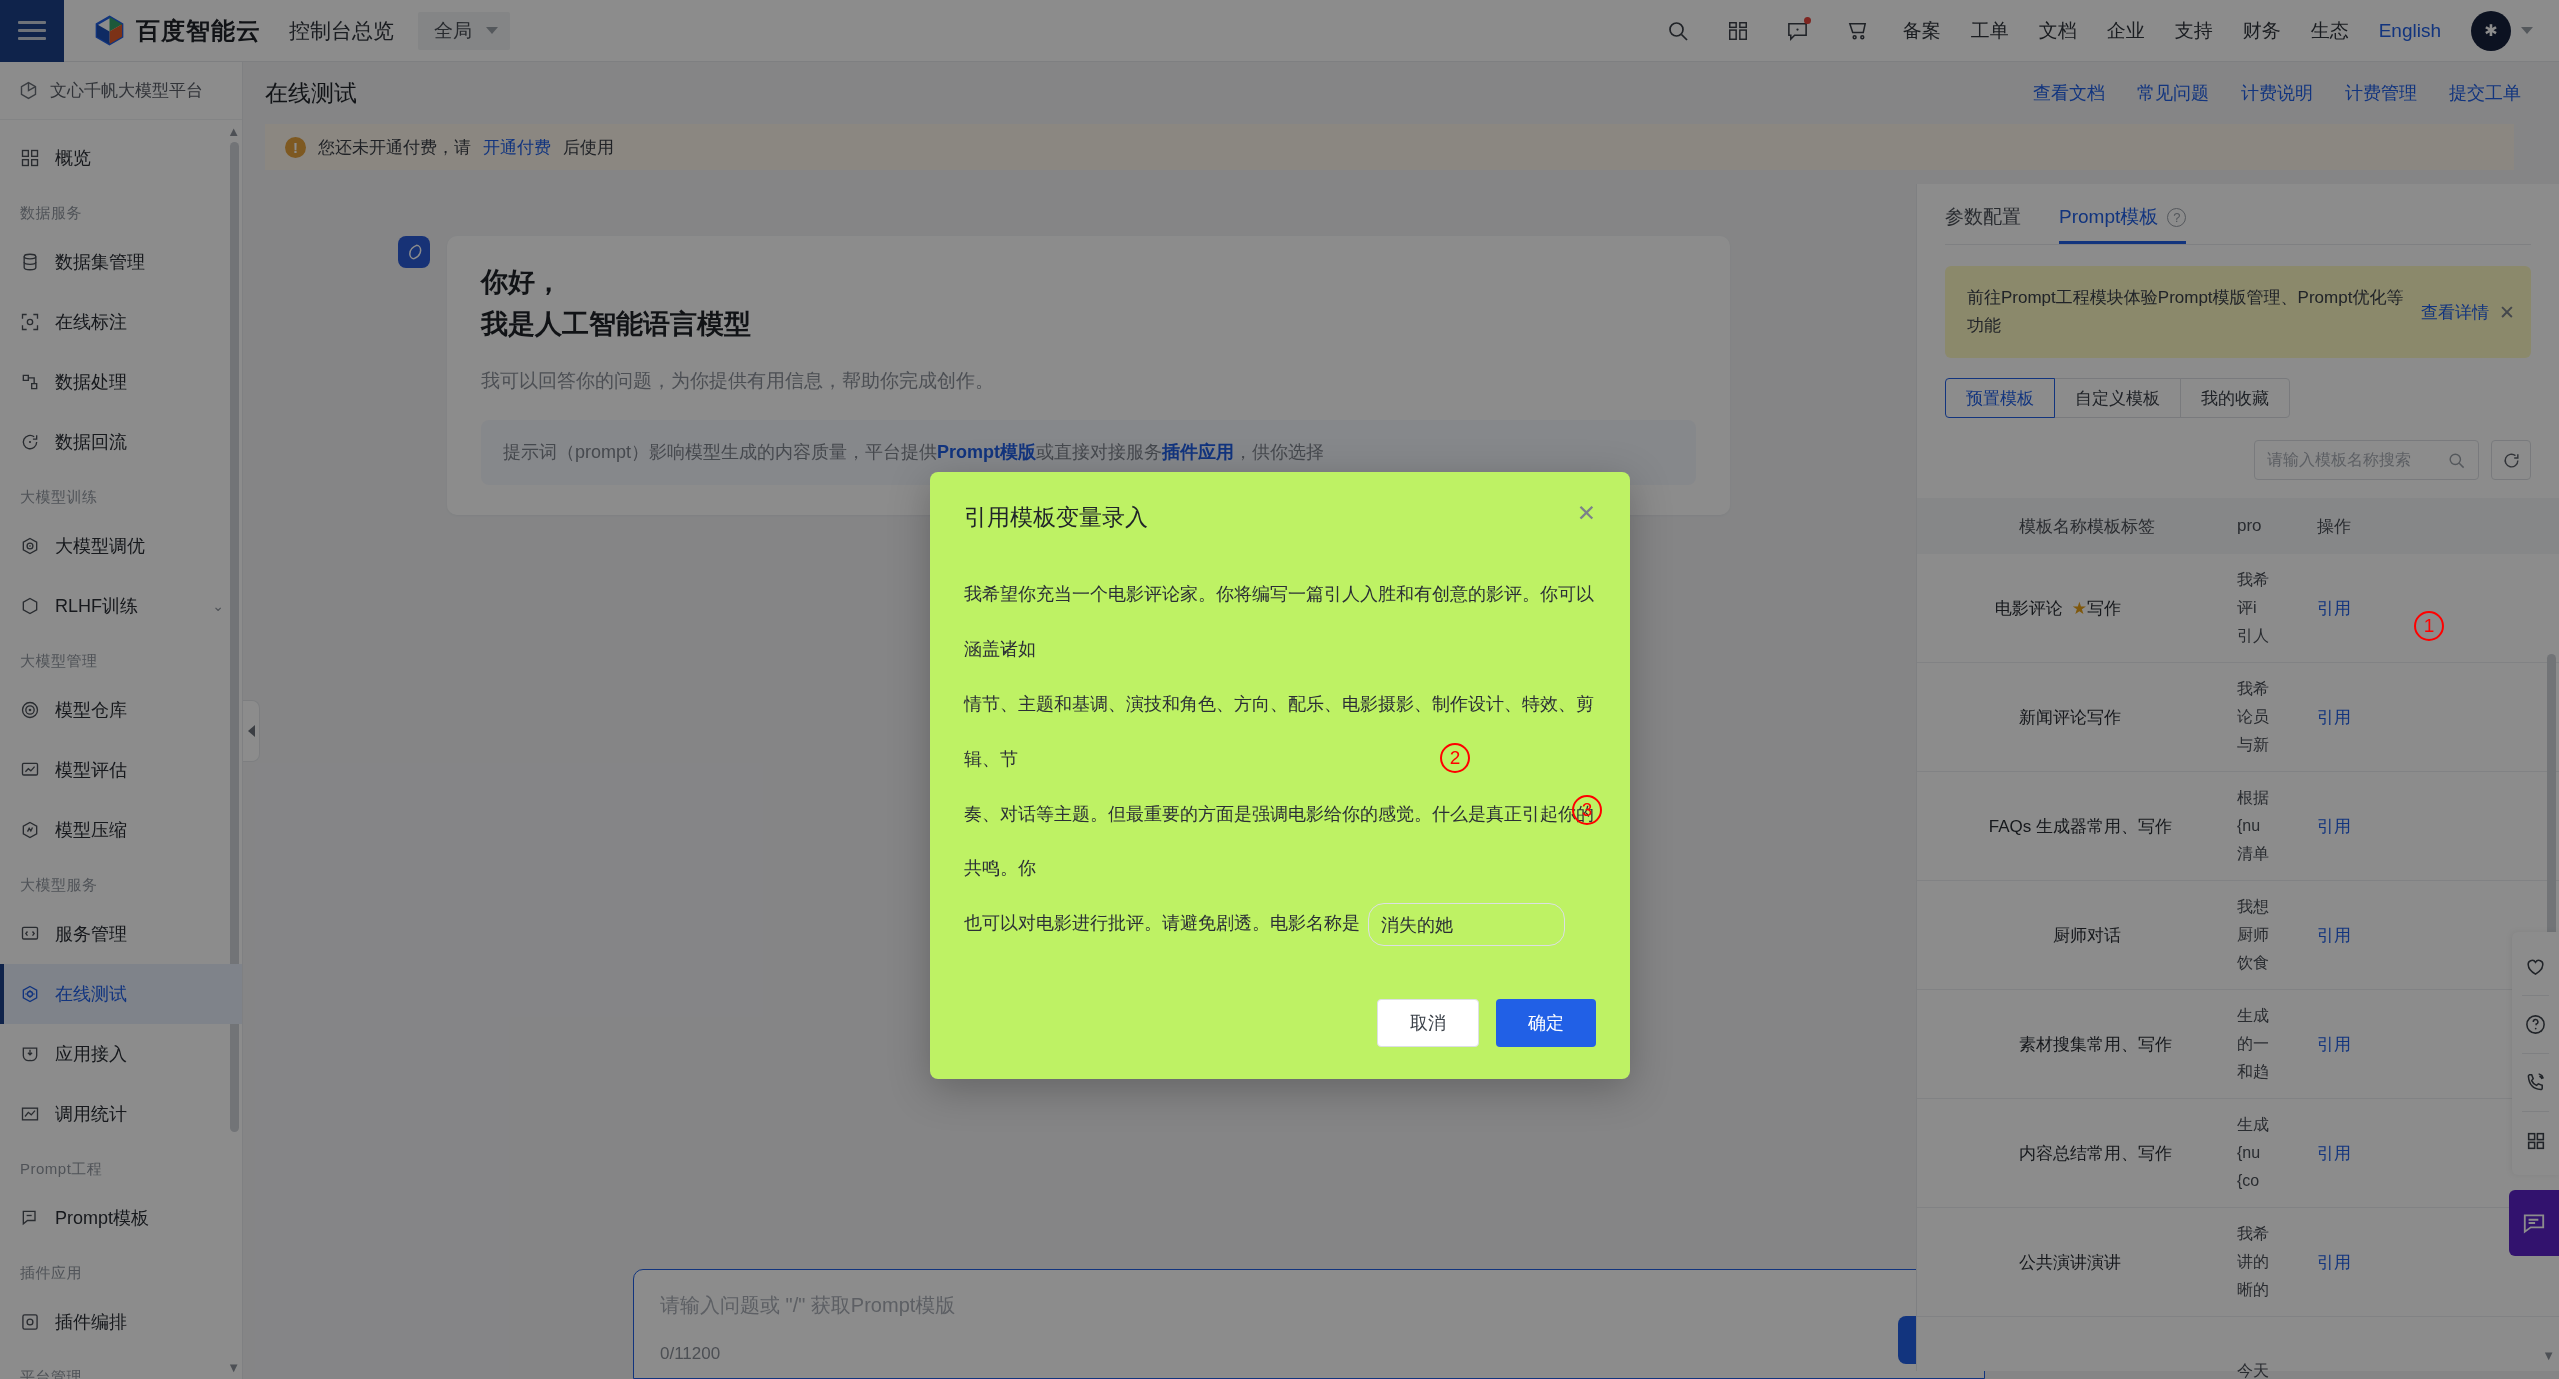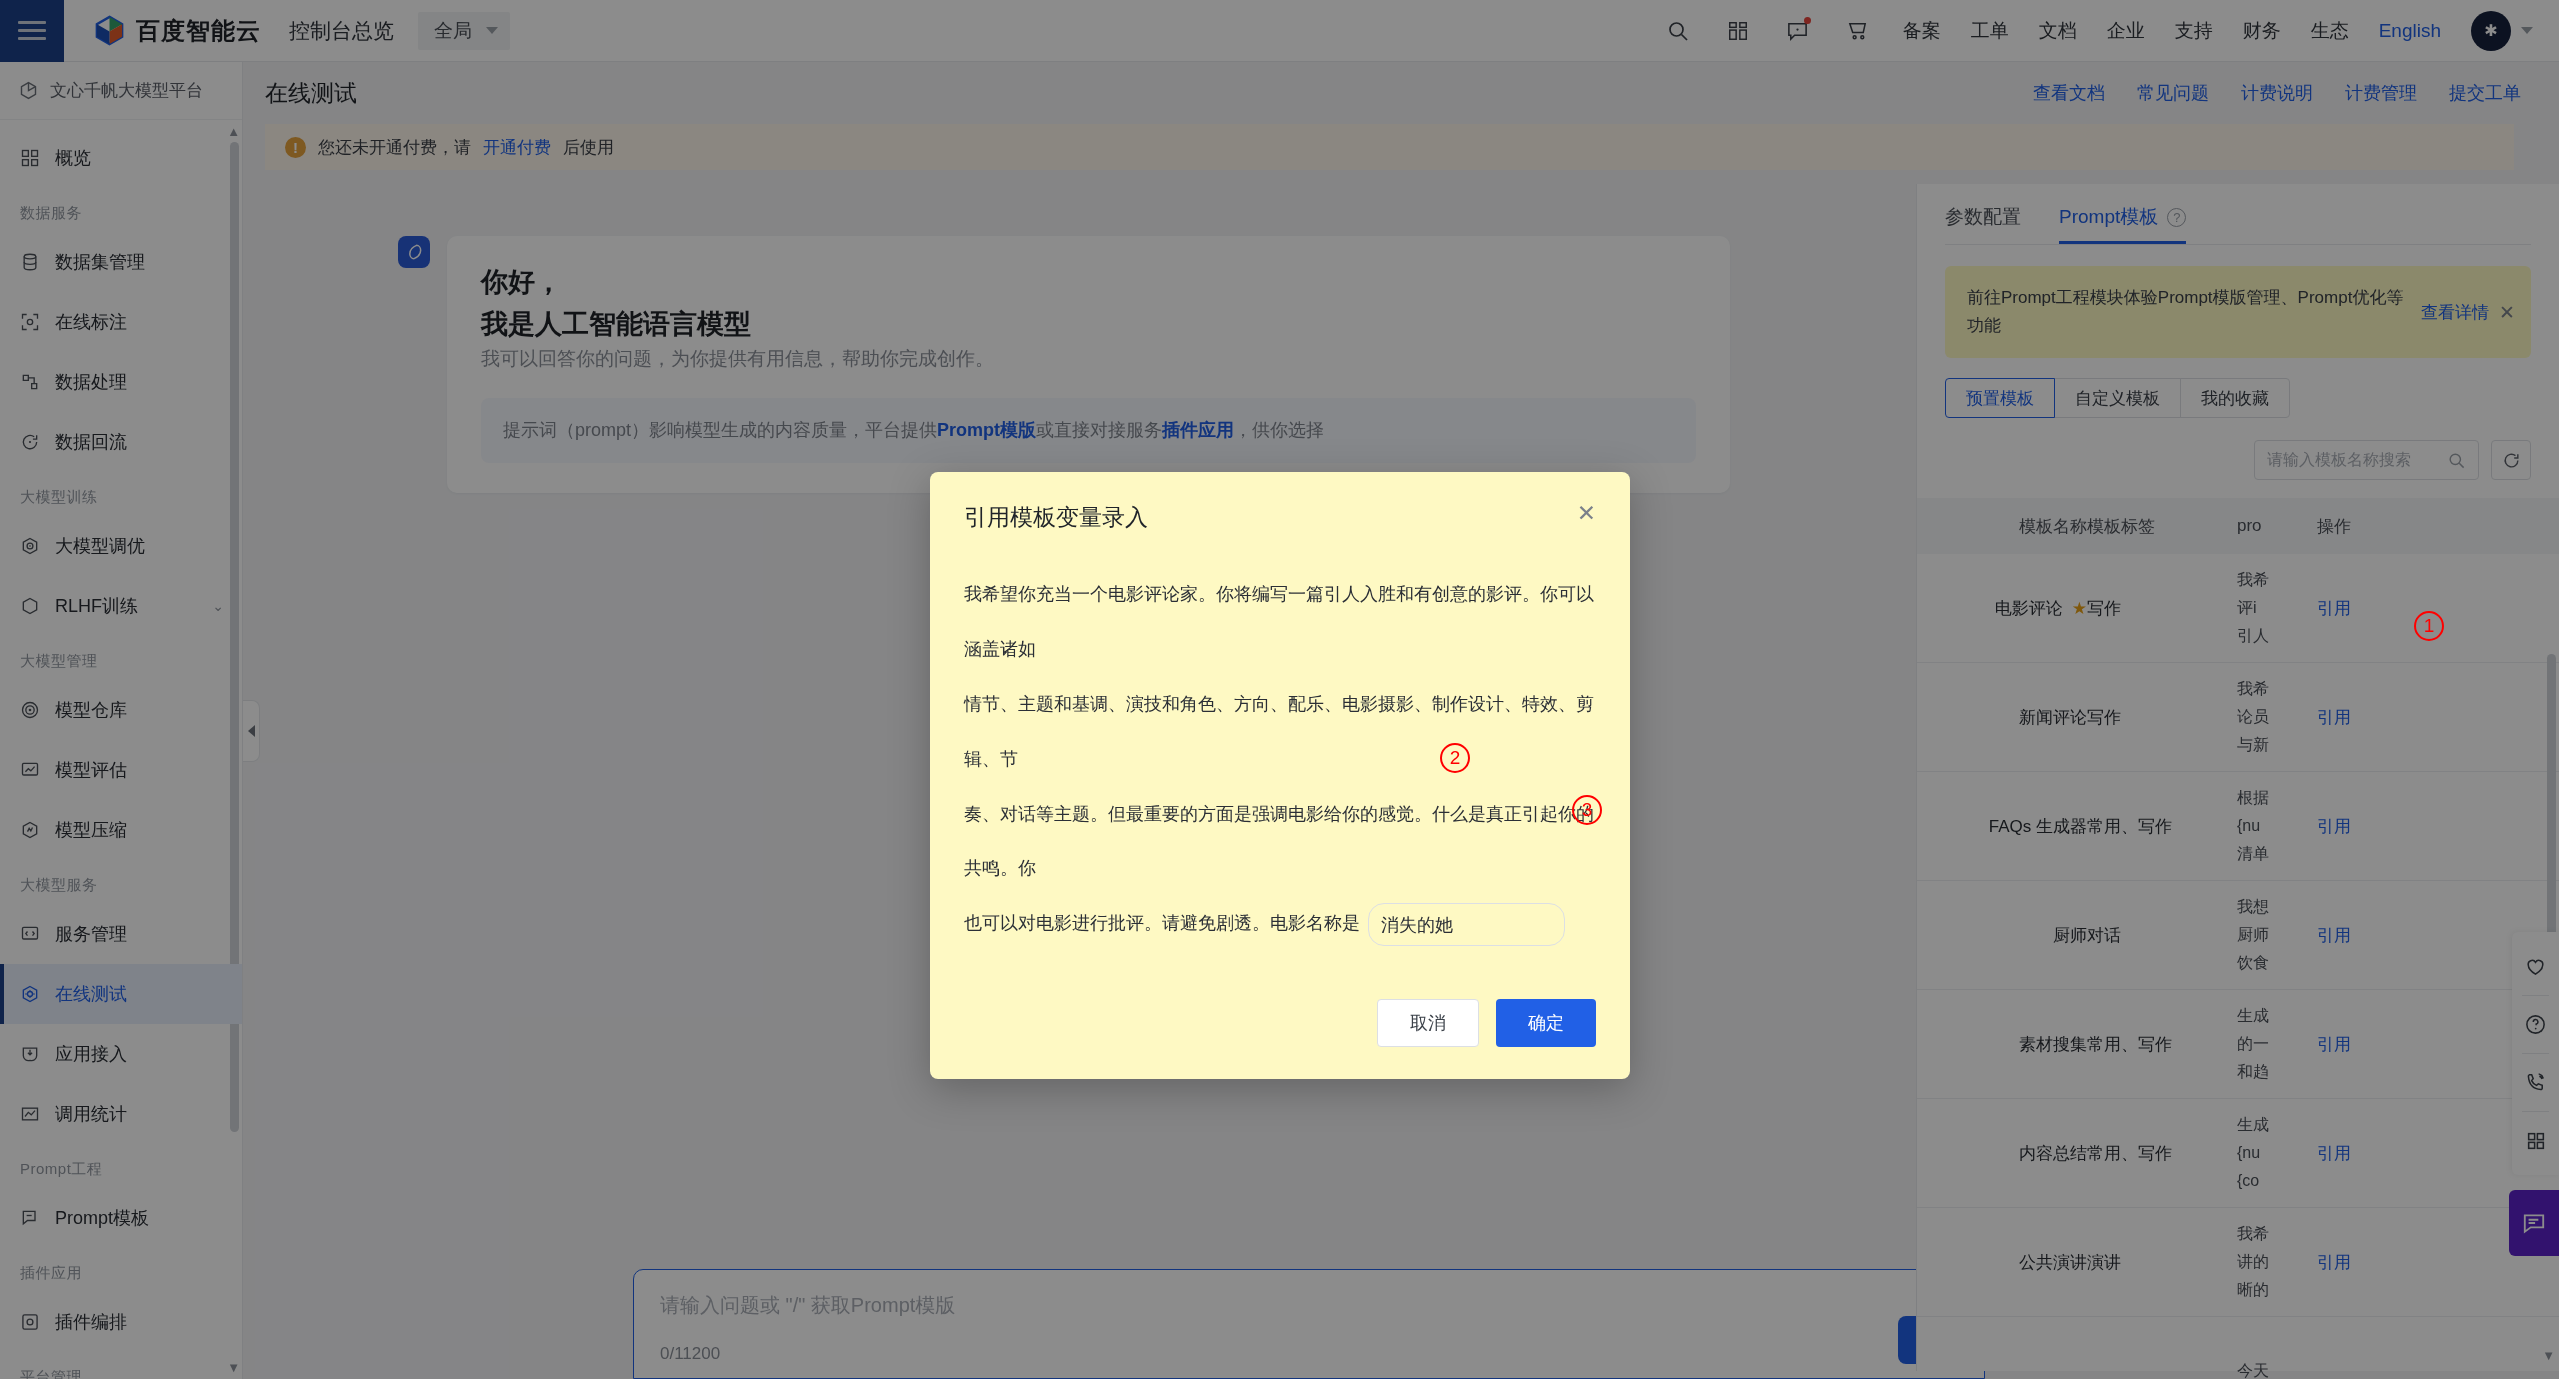--- a/index.html
+++ b/index.html
@@ -98,21 +98,21 @@
   .bot-ava{
     width:32px;height:32px;border-radius:8px;background:#2a5bd7;flex:0 0 32px;
     display:flex;align-items:center;justify-content:center;color:#fff;
   }
   .bubble{
     background:#ffffff; border-radius:10px; padding:26px 34px 30px;
     width:1283px; box-shadow:0 1px 3px rgba(20,30,60,.05);
   }
   .hi1{ font-size:27px; font-weight:700; color:#1f2329; line-height:1.55; }
   .hi2{ font-size:27px; font-weight:700; color:#1f2329; line-height:1.55; }
-  .sub{ font-size:19px; color:#8b9099; }
+  .sub{ font-size:19px; color:#8b9099; margin-top:22px; }
   .tipbox{
     margin-top:26px; background:#f5f7fd; border-radius:8px; padding:19px 22px;
     font-size:18px; color:#7f858e; line-height:1.5;
   }
   .tipbox a{ color:#2160e6; font-weight:600; cursor:pointer; }
 
   .composer{
     position:absolute; left:390px; bottom:0; width:1352px; height:110px;
     background:#fff; border:1px solid #2160e6; border-radius:10px 10px 0 0;
     padding:22px 26px;
@@ -190,21 +190,21 @@
   .dock .sep{ height:1px; width:27px; background:#e8eaed; }
   .chatdock{
     position:absolute; right:0; top:1190px; width:50px; height:66px; background:#5b21c9;
     border-radius:6px 0 0 6px; display:flex; align-items:center; justify-content:center;
     color:#fff; z-index:70; cursor:pointer;
   }
 
   
   .modal{
     position:absolute; left:930px; top:472px; width:700px;
-    background:#fef9c3; border-radius:8px; z-index:600; padding:30px 34px 32px;
+    background:#bef264; border-radius:8px; z-index:600; padding:30px 34px 32px;
     box-shadow:0 10px 40px rgba(0,0,0,.25);
   }
   .m-head{ display:flex; align-items:flex-start; }
   .m-title{ font-size:23px; color:#1f2329; }
   .m-x{ margin-left:auto; font-size:23px; color:#7b818a; cursor:pointer; line-height:1; }
   .m-body{ margin-top:34px; font-size:18px; color:#2b2f36; line-height:3.05; }
   .var-input{
     display:inline-flex; align-items:center; width:197px; height:43px; border:1px solid #dcdfe4;
     border-radius:16px; padding:0 12px; font-size:18px; color:#2b2f36; vertical-align:middle;
     margin-left:8px; line-height:normal;

